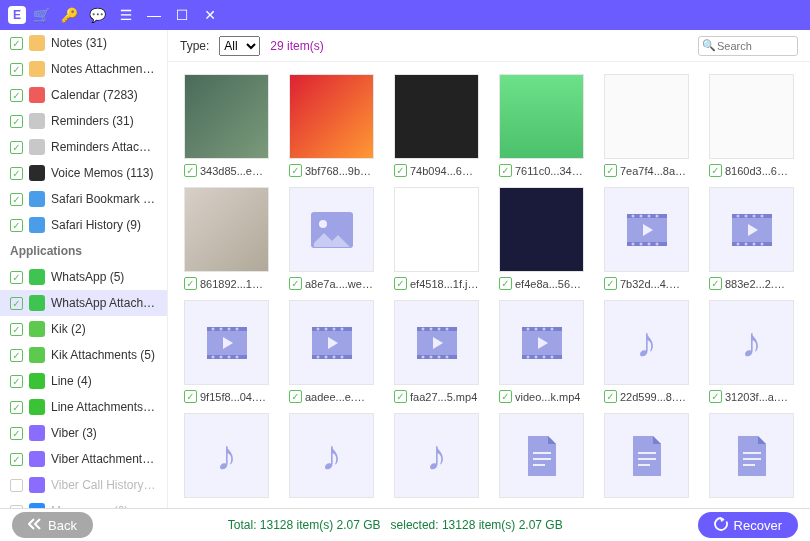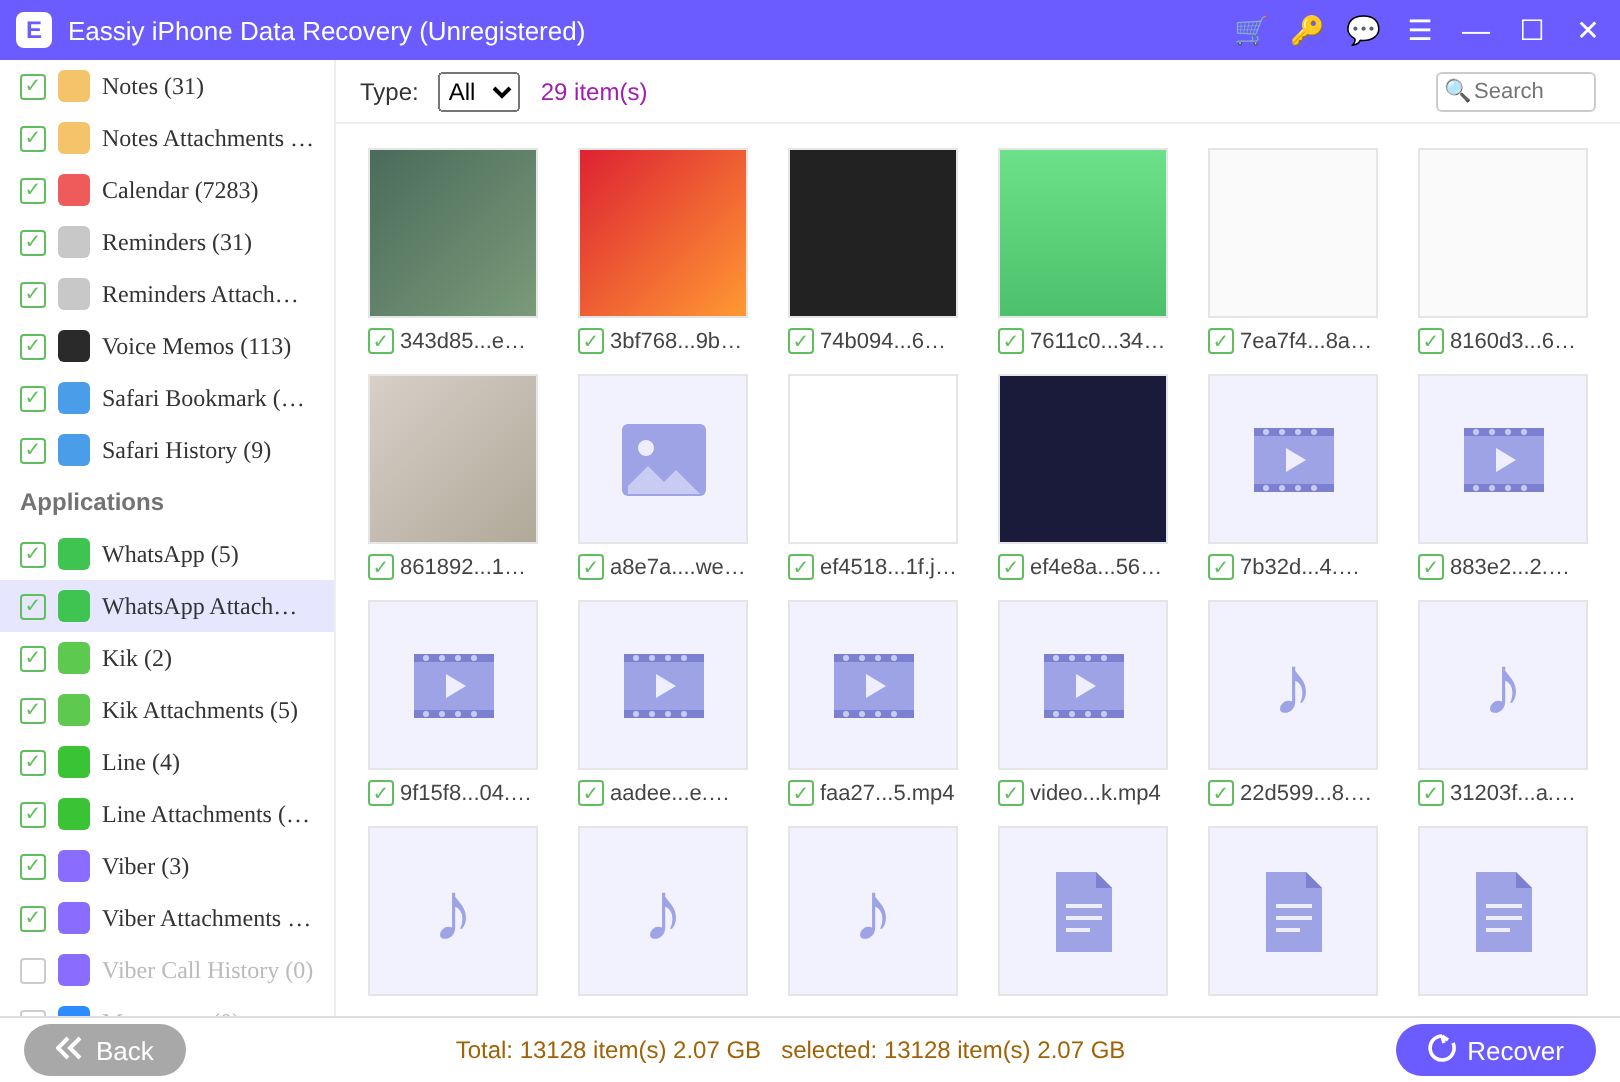--- a/index.html
+++ b/index.html
@@ -13,50 +13,49 @@
 .sidebar { width: 190px; overflow-y: auto; border-right: 1px solid #eee; position: relative; }
 .sidebar::-webkit-scrollbar { width: 8px; }
 .sidebar::-webkit-scrollbar-thumb { background: #bbb; border-radius: 4px; }
 .section-h { font-weight: bold; font-size: 12px; padding: 6px 10px; color: #737373; }
 .side-item { display: flex; align-items: center; padding: 5px 10px; gap: 6px; cursor: pointer; white-space: nowrap; overflow: hidden; text-overflow: ellipsis; }
 .side-item.selected { background: #e6e6ff; }
 .side-item.disabled { color: #bbb; }
 .chk { width: 13px; height: 13px; border: 1px solid #5fbf5f; border-radius: 2px; display: inline-flex; align-items: center; justify-content: center; color: #5fbf5f; font-size: 10px; flex-shrink: 0; }
 .chk.off { border-color: #ccc; color: transparent; }
 .side-item .icn { width: 16px; height: 16px; border-radius: 3px; flex-shrink: 0; display: inline-flex; align-items: center; justify-content: center; font-size: 10px; color: #fff; }
-.side-item .lbl { overflow: hidden; text-overflow: ellipsis; font-size: 12px; font-family: Liberation Serif, serif; }
+.side-item .lbl { overflow: hidden; text-overflow: ellipsis; font-size: 12px; }
 .content { flex: 1; display: flex; flex-direction: column; }
 .toolbar { height: 32px; display: flex; align-items: center; padding: 0 12px; gap: 10px; border-bottom: 1px solid #eee; }
 .toolbar select { height: 20px; width: 41px; font-size: 12px; }
 .toolbar .count { color: #a21caf; font-size: 12px; }
 .toolbar .spacer { flex: 1; }
 .searchbox { position: relative; }
-.searchbox input { width: 80px; height: 20px; border: 1px solid #ccc; border-radius: 3px; padding: 0 4px 0 18px; font-size: 11px; }
+.searchbox input { width: 100px; height: 20px; border: 1px solid #ccc; border-radius: 3px; padding: 0 4px 0 18px; font-size: 11px; }
 .searchbox .sicn { position: absolute; left: 4px; top: 3px; font-size: 11px; color: #999; }
 .grid { flex: 1; overflow-y: auto; padding: 12px 8px; }
 .grid-row { display: flex; gap: 20px; margin-bottom: 10px; padding: 0 8px; }
 .thumb { width: 85px; }
 .thumb .img { width: 85px; height: 85px; border: 1px solid #e5e5e5; background: #f2f2ff; display: flex; align-items: center; justify-content: center; overflow: hidden; position: relative; }
 .thumb .caption { display: flex; align-items: center; gap: 3px; margin-top: 5px; font-size: 11px; color: #444; }
 .thumb .caption .fn { overflow: hidden; text-overflow: ellipsis; white-space: nowrap; flex: 1; }
 .ph-video { width: 44px; height: 44px; }
 .ph-music { font-size: 42px; color: #9ea3e6; }
 .ph-doc { width: 36px; height: 44px; }
 .ph-img { width: 44px; height: 38px; }
 .footer { height: 33px; border-top: 1px solid #ddd; display: flex; align-items: center; padding: 0 12px; gap: 16px; background: #fff; }
 .btn-back { background: #a8a8a8; color: #fff; border: none; border-radius: 14px; height: 26px; padding: 0 16px; display: flex; align-items: center; gap: 6px; cursor: pointer; font-size: 13px; }
 .btn-recover { background: #6a5cff; color: #fff; border: none; border-radius: 14px; height: 26px; padding: 4px 16px; display: flex; align-items: center; gap: 6px; cursor: pointer; font-size: 13px; }
-.footer .stats { flex: 1; text-align: center; font-size: 12px; color: #a16207; }
+.footer .stats { flex: 1; text-align: center; font-size: 12px; color: #15803d; }
 </style>
 </head>
 <body>
 
 <div class="titlebar">
   <div class="logo">E</div>
-  <div class="title">Eassiy iPhone Data Recovery (Unregistered)</div>
   <div class="win-ctrl">
     <span>🛒</span>
     <span>🔑</span>
     <span>💬</span>
     <span>☰</span>
     <span>—</span>
     <span>☐</span>
     <span>✕</span>
   </div>
 </div>

